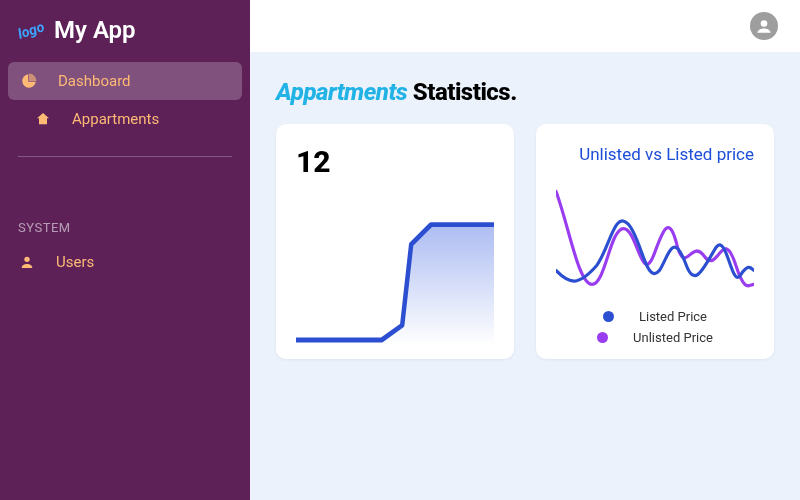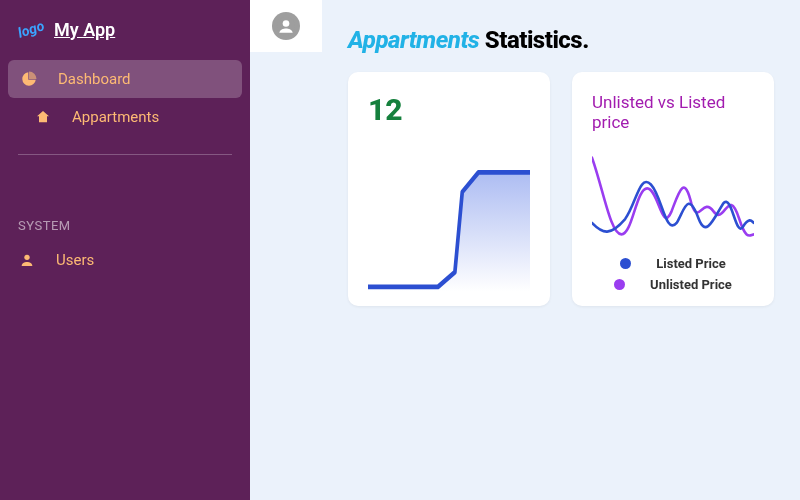--- a/index.html
+++ b/index.html
@@ -1,42 +1,42 @@
 <!DOCTYPE html>
 <html><head>
 <meta charset="utf-8">
 <style>
   * { box-sizing: border-box; margin: 0; padding: 0; }
   html, body { width: 800px; height: 500px; font-family: -apple-system, "Segoe UI", Roboto, sans-serif; overflow: hidden; }
   .app { display: flex; width: 100%; height: 100%; }
   .sidebar { width: 250px; background: #5d2158; color: #fff; display: flex; flex-direction: column; padding: 12px 0; }
   .brand { display: flex; align-items: center; gap: 10px; padding: 4px 18px 18px 18px; }
   .brand .logo-box { width: 26px; height: 26px; color: #3aa4ff; transform: rotate(-18deg); font-style: italic; font-weight: 700; font-size: 14px; display:flex; align-items:center; justify-content:center;}
-  .brand .app-name { font-size: 18px; font-weight: 600; text-decoration: underline; }
+  .brand .app-name { font-size: 24px; font-weight: 600; }
   .nav-item { display:flex; align-items:center; gap:20px; padding:10px 18px; font-size:15px; cursor:pointer; color:#fdba74; }
   .nav-item.child { padding-left: 34px; }
   .nav-item.active { background: rgba(255,255,255,0.22); border-radius:6px; margin:0 8px; padding:10px 12px; }
   .nav-item .chev { margin-left:auto; }
   .nav-icon { width:18px; height:18px; display:inline-flex; align-items:center; justify-content:center; flex-shrink:0; }
   .divider { height:1px; background:rgba(255,255,255,0.25); margin:18px 18px 10px 18px; }
   .section-label { padding:6px 18px 8px 18px; font-size:13px; letter-spacing:0.5px; color:rgba(255,255,255,0.55);margin-top:47px; }
-  .main { flex:1; display:flex; flex-direction:row; background:#ebf2fb; }
+  .main { flex:1; display:flex; flex-direction:column; background:#ebf2fb; }
   .topbar { height:52px; background:#fff; display:flex; align-items:center; justify-content:flex-end; padding:0 22px; }
   .avatar { width:28px; height:28px; border-radius:50%; background:#9e9e9e; display:flex; align-items:center; justify-content:center; color:#fff; cursor:pointer;}
   .content { flex:1; padding:26px 26px 20px 26px; }
   .page-title { font-size:24px; font-weight:800; letter-spacing:-0.5px; margin-bottom:18px; }
   .page-title .accent { color:#21b2e6; font-style:italic; font-weight:800; }
   .cards { display:flex; gap:22px; }
   .card { background:#fff; border-radius:10px; box-shadow:0 1px 3px rgba(0,0,0,0.06); padding:20px 20px 14px 20px; flex:1; display:flex; flex-direction:column; }
-  .stat-number { font-size:30px; font-weight:800; color:#15803d; }
+  .stat-number { font-size:30px; font-weight:800; color:#000000; }
   .stat-sub { font-size:15px; color:#6a6a6a; margin-top:6px; }
-  .card-title { font-size:17px; color:#a21caf; font-weight:400; }
+  .card-title { font-size:17px; color:#1d4ed8; font-weight:400;text-align:right; }
   .chart-area { flex:1; margin-top:18px; position:relative; }
   .legend { display:flex; flex-direction:column; gap:6px; align-items:center; margin-top:6px; font-size:13px; color:#333; }
-  .legend-row { display:flex; align-items:center; gap:25px;font-weight:bold; }
+  .legend-row { display:flex; align-items:center; gap:25px; }
   .dot { width:11px; height:11px; border-radius:50%; }
 </style>
 </head>
 <body>
 
 <div class="app">
 
   <aside class="sidebar">
     <div class="brand">
       <span class="logo-box">logo</span>

